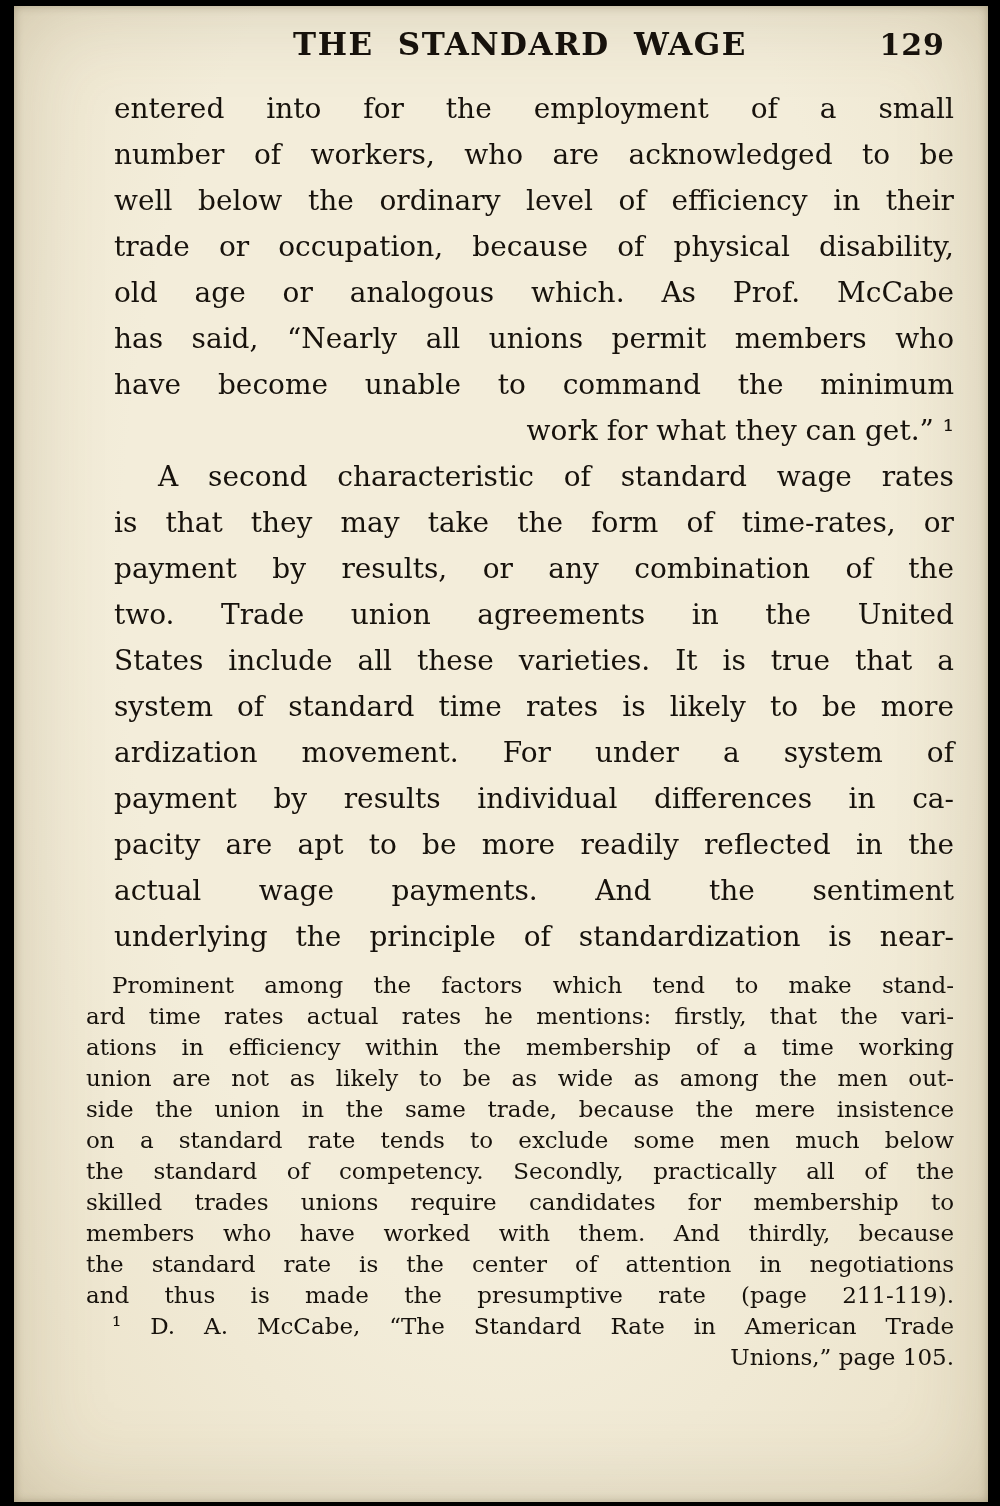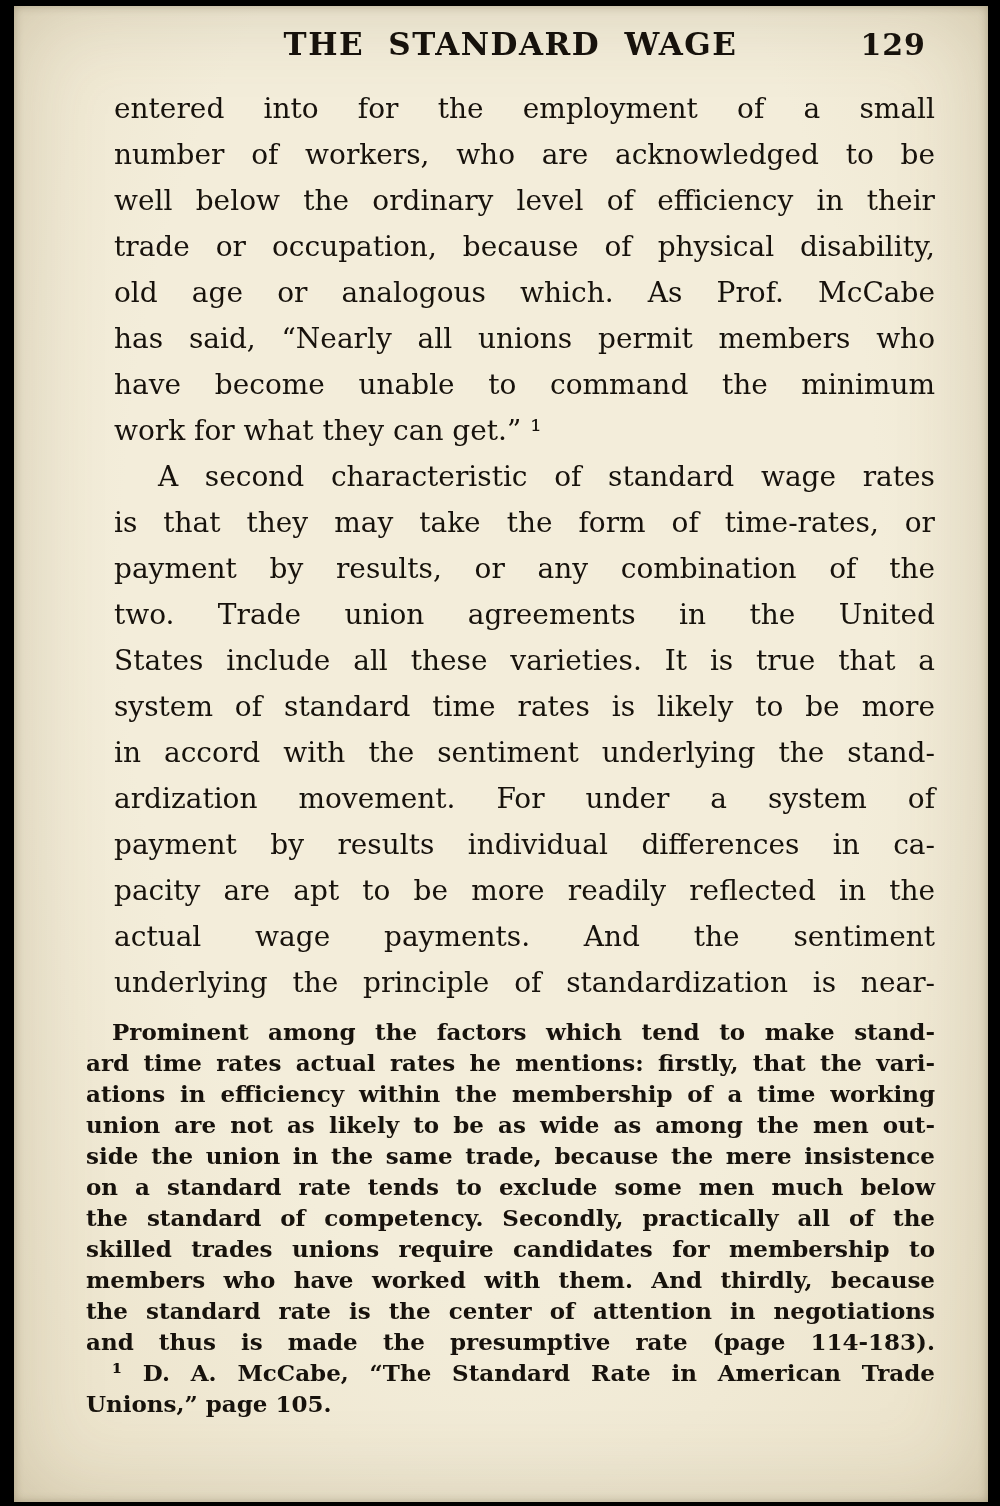--- a/index.html
+++ b/index.html
@@ -14,21 +14,21 @@
     font-family: "DejaVu Serif", serif;
     overflow: hidden;
   }
   .paper {
     position: absolute;
     left: 14px;
     top: 6px;
     width: 974px;
     height: 1496px;
     box-sizing: border-box;
-    padding: 0 53px 0 72px;
+    padding: 0 34px 0 72px;
     background: radial-gradient(ellipse at 50% 38%, var(--paper, #f3edda) 55%, var(--paper-edge, #eae1c8) 100%);
     box-shadow: inset 0 0 90px rgba(110, 90, 50, 0.22), inset 0 0 10px rgba(60, 45, 20, 0.30);
     color: var(--ink, #17120c);
   }
   .header {
     position: relative;
     margin-top: 20px;
     height: 44px;
   }
   .title {
@@ -58,27 +58,26 @@
   .body-text .indent {
     text-indent: 44px;
   }
   .footnote {
     margin-top: 10px;
     font-size: 23px;
   }
   .footnote .line {
     height: 31px;
     line-height: 31px;
-    font-weight: bold;
   }
   .footnote .indent {
     text-indent: 26px;
   }
   .line {
-    text-align: left;
+    text-align: right;
     white-space: nowrap;
     overflow: visible;
   }
   .line.just {
     white-space: normal;
     text-align: justify;
     text-align-last: justify;
   }
 </style>
 </head>
@@ -100,40 +99,39 @@
         <div class="line just">have become unable to command the minimum</div>
         <div class="line">work for what they can get.” ¹</div>
       </div>
       <div>
         <div class="line indent just">A second characteristic of standard wage rates</div>
         <div class="line just">is that they may take the form of time-rates, or</div>
         <div class="line just">payment by results, or any combination of the</div>
         <div class="line just">two.  Trade union agreements in the United</div>
         <div class="line just">States include all these varieties.  It is true that a</div>
         <div class="line just">system of standard time rates is likely to be more</div>
-        <div class="line just">in accord with the sentiment underlying the stand-</div>
         <div class="line just">ardization movement.  For under a system of</div>
         <div class="line just">payment by results individual differences in ca-</div>
         <div class="line just">pacity are apt to be more readily reflected in the</div>
         <div class="line just">actual wage payments.  And the sentiment</div>
         <div class="line just">underlying the principle of standardization is near-</div>
       </div>
     </div>
   <div class="footnote" id="footnote">
       <div>
         <div class="line indent just">Prominent among the factors which tend to make stand-</div>
         <div class="line just">ard time rates actual rates he mentions: firstly, that the vari-</div>
         <div class="line just">ations in efficiency within the membership of a time working</div>
         <div class="line just">union are not as likely to be as wide as among the men out-</div>
         <div class="line just">side the union in the same trade, because the mere insistence</div>
         <div class="line just">on a standard rate tends to exclude some men much below</div>
         <div class="line just">the standard of competency.  Secondly, practically all of the</div>
         <div class="line just">skilled trades unions require candidates for membership to</div>
         <div class="line just">members who have worked with them.  And thirdly, because</div>
         <div class="line just">the standard rate is the center of attention in negotiations</div>
-        <div class="line just">and thus is made the presumptive rate (page 114-183).</div>
+        <div class="line just">and thus is made the presumptive rate (page 211-119).</div>
       </div>
       <div>
         <div class="line indent just">¹ D. A. McCabe, “The Standard Rate in American Trade</div>
         <div class="line">Unions,” page 105.</div>
       </div>
     </div>
 </div>
 
 </body></html>

